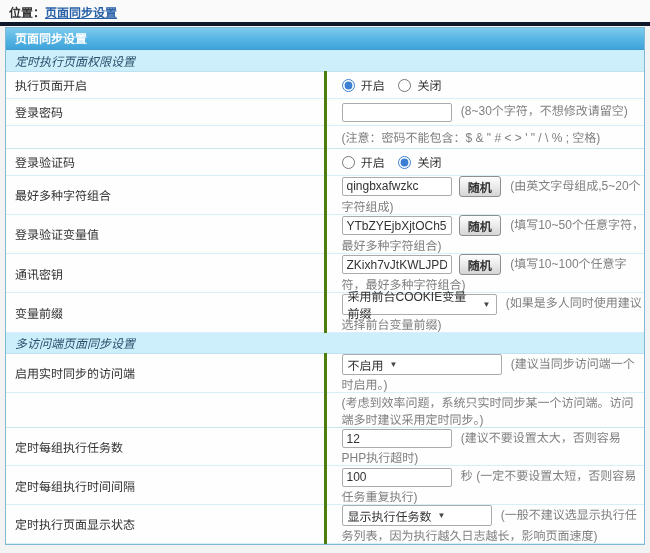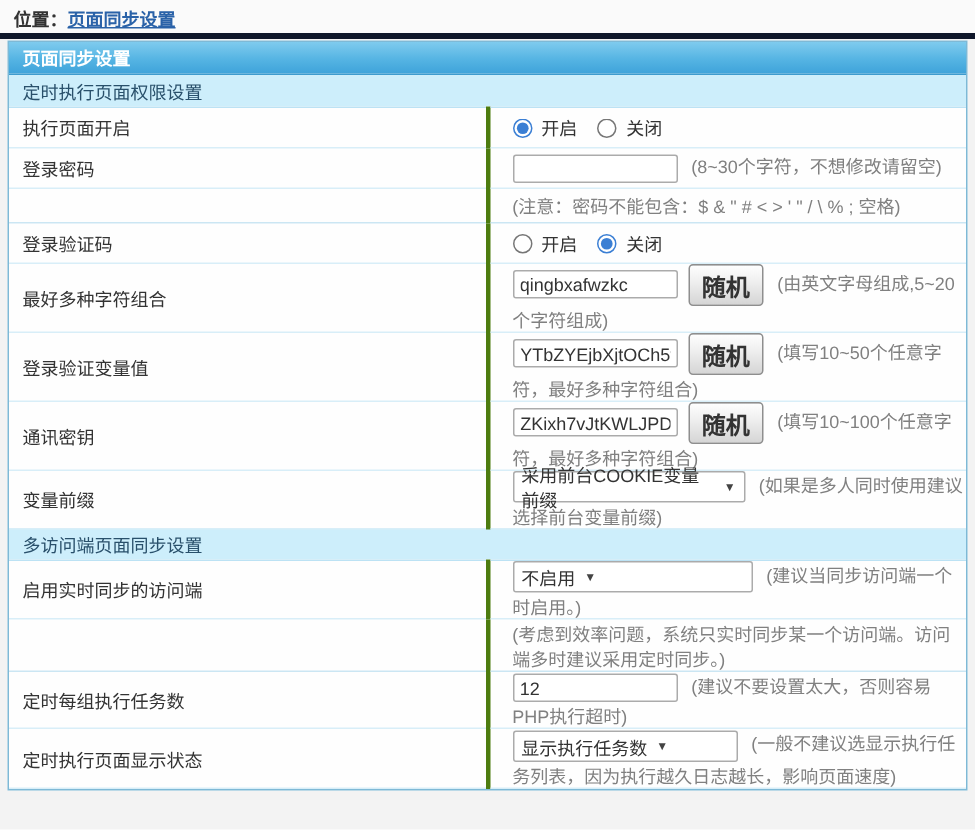--- a/index.html
+++ b/index.html
@@ -21,21 +21,21 @@
   .panel-title {
     height:22px; line-height:22px; padding-left:9px;
     background:linear-gradient(#7FCBEE,#55B4E3 55%,#3FA3DA);
     color:#FFFFFF; font-weight:bold;
     border-bottom:1px solid #3D9BCE;
   }
   table.form { width:100%; border-collapse:collapse; table-layout:fixed; }
   td { vertical-align:middle; }
   tr.sec td {
     height:21px; background:#CDEEFB; color:#29506B;
-    padding-left:9px; border-bottom:1px solid #BCE2F4;
+    padding-left:9px; border-bottom:1px solid #BCE2F4;font-style:italic;
   }
   tr.row td { height:27px; border-bottom:1px solid #D8EEF8; background:#FEFEFE; }
   tr.note-row td { height:23px; border-bottom:1px solid #CBE6F3; background:#FEFEFE; }
   td.lbl {
     width:130px; padding-left:9px; color:#333;
     border-right:3px solid #4d7c0f;
   }
   td.val { padding-left:15px; }
   .hint { color:#808080; margin-left:6px; }
   .note { color:#808080; }
@@ -43,21 +43,21 @@
     width:110px; height:19px; border:1px solid #ABABAB; border-radius:2px;
     font-family:inherit; font-size:12px; padding:1px 4px; color:#333;
     vertical-align:middle; background:#FFFFFF;
   }
   input[type="radio"], input[type="checkbox"] {
     width:13px; height:13px; vertical-align:-2px; margin-right:3px;
     accent-color:#3B7FD4;
   }
   label.opt { margin-right:10px; cursor:pointer; }
   .btn {
-    font-family:inherit; font-size:16px; font-weight:bold; color:#333;
+    font-family:inherit; font-size:12px; font-weight:bold; color:#333;
     border:1px solid #8E8E8E; border-radius:4px;
     background:linear-gradient(#FEFEFE,#EDEDED 45%,#D5D5D5);
     padding:3px 13px; cursor:pointer; vertical-align:middle;
   }
   .btn-sm { padding:1px 8px; border-radius:3px; margin-left:4px; }
   .sel {
     display:inline-flex; align-items:center; justify-content:flex-start;
     height:21px; border:1px solid #ABABAB; border-radius:2px; background:#FFFFFF;
     padding:0 5px; vertical-align:middle; cursor:default; color:#333;
   }
@@ -181,20 +181,27 @@
     </tr>
 
     <tr class="row">
       <td class="lbl">定时每组执行任务数</td>
       <td class="val">
         <input type="text" value="12" style="">
         <span class="hint">(建议不要设置太大，否则容易PHP执行超时)</span>
       </td>
     </tr>
 
+    <tr class="row">
+      <td class="lbl">定时每组执行时间间隔</td>
+      <td class="val">
+        <input type="text" value="100" style="">
+        <span class="hint">秒 (一定不要设置太短，否则容易任务重复执行)</span>
+      </td>
+    </tr>
 
     <tr class="row">
       <td class="lbl">定时执行页面显示状态</td>
       <td class="val">
         <span class="sel w150">
           <span>显示执行任务数</span>
           <span class="arr">▼</span>
         </span>
         <span class="hint">(一般不建议选显示执行任务列表，因为执行越久日志越长，影响页面速度)</span>
       </td>

